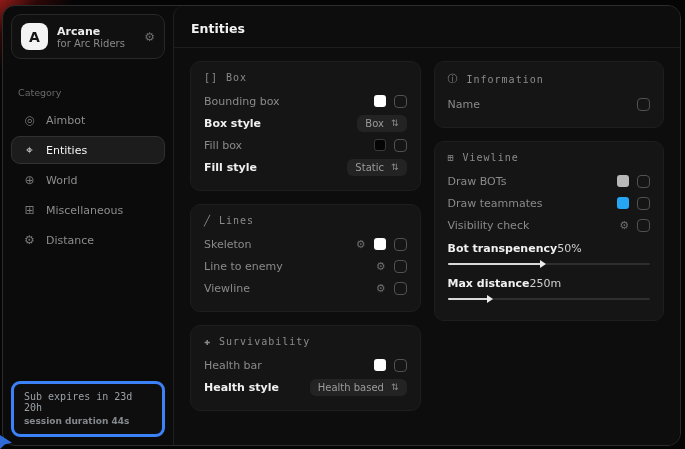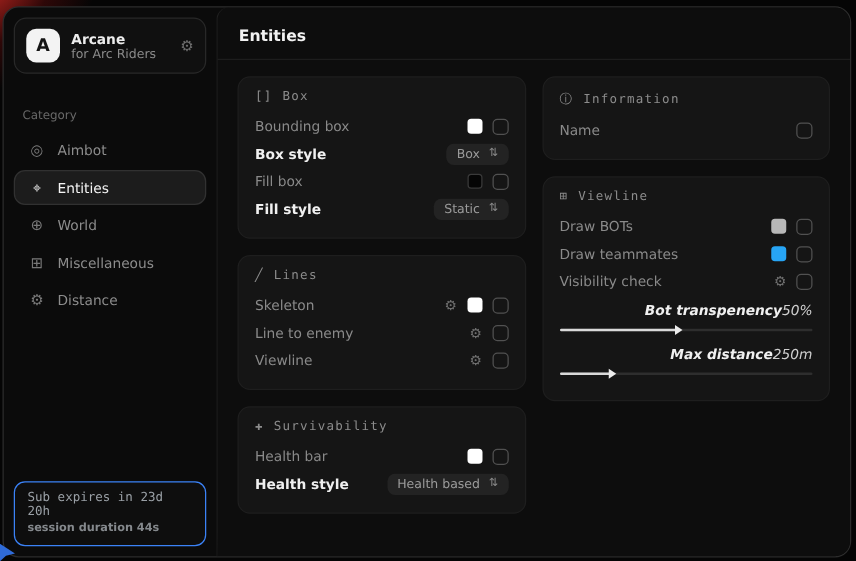--- a/index.html
+++ b/index.html
@@ -28,21 +28,21 @@
 
   .category-label { margin:28px 7px 8px; font-size:9.5px; color:#696969; }
 
   .nav { display:flex; flex-direction:column; gap:2px; }
   .nav-item { height:28px; display:flex; align-items:center; gap:10px; padding:0 11px;
     font-size:11px; color:#8d8d8d; border:1px solid transparent; border-radius:9px; cursor:pointer; }
   .nav-item .nicon { font-size:12px; color:#787878; width:13px; text-align:center; }
   .nav-item.active { background:#1c1c1c; border-color:#313131; color:#f4f4f4; }
   .nav-item.active .nicon { color:#dcdcdc; }
 
-  .status-card { margin-top:auto; border:1px solid #3b82f6; border-radius:9px;
+  .status-card { margin-top:auto; border:3px solid #3b82f6; border-radius:9px;
     padding:7px 10px 8px; background:#0e0e0e; }
   .status-line1 { font-family:"DejaVu Sans Mono", monospace; font-size:10px; color:#9aa0a6; }
   .status-line2 { font-size:9px; font-weight:bold; color:#85898d; margin-top:3px; }
 
   
   .main { flex:1; border-left:1px solid #202020; background:#0d0d0d; display:flex; flex-direction:column;
     border-top-left-radius:10px; }
   .main-header { padding:12px 17px 10px; border-bottom:1px solid #1d1d1d; }
   .main-title { font-size:12.5px; font-weight:bold; color:#f2f2f2; }
   .content { padding:13px 16px; display:grid; grid-template-columns:1fr 1fr; gap:13px; align-items:start; }
@@ -63,21 +63,21 @@
   .checkbox { width:13px; height:13px; border:1.5px solid #515151; border-radius:4px;
     background:transparent; cursor:pointer; }
   .row-gear { font-size:11px; color:#6f6f6f; cursor:pointer; line-height:1; }
 
   .select { display:flex; align-items:center; gap:7px; background:#232323; border-radius:6px;
     padding:3px 8px; cursor:pointer; }
   .select .sval { font-size:10px; color:#9b9b9b; }
   .select .sarrow { font-size:9px; color:#8a8a8a; }
 
   .slider-block { margin-top:2px; }
-  .slider-head { display:flex; align-items:center; justify-content:flex-end; height:20px;font-style:italic; }
+  .slider-head { display:flex; align-items:center; justify-content:flex-start; height:20px; }
   .slider-value { font-size:11px; color:#cfcfcf; }
   .slider-track { position:relative; height:2px; background:#2e2e2e; border-radius:2px;
     margin:5px 0 8px; cursor:pointer; }
   .slider-fill { position:absolute; left:0; top:0; height:2px; background:#d9d9d9; border-radius:2px; }
   .slider-thumb { position:absolute; top:-3px; width:0; height:0;
     border-top:4px solid transparent; border-bottom:4px solid transparent;
     border-left:6px solid #ececec; transform:translateX(-3px); }
 
   .cursor { position:absolute; left:0; bottom:0; width:12px; height:14px; background:#2f6bd8;
     clip-path:polygon(0 0, 100% 55%, 40% 68%, 0 100%); }

